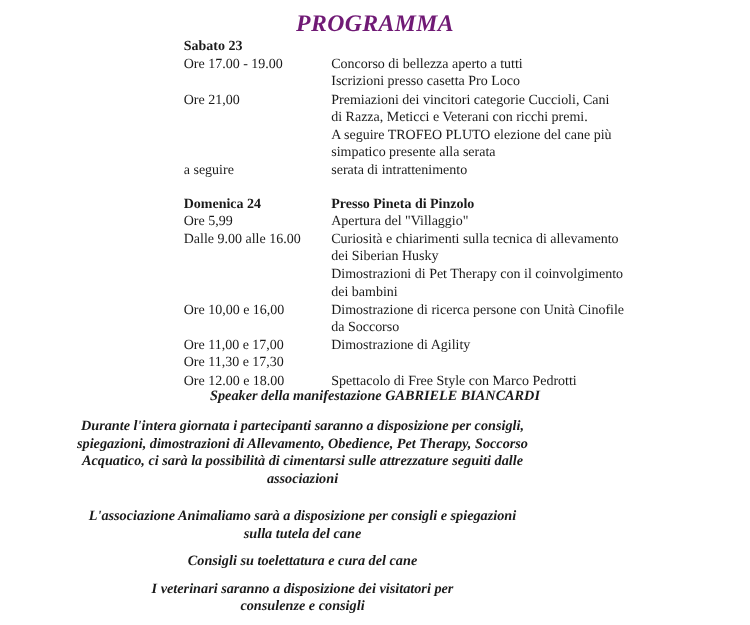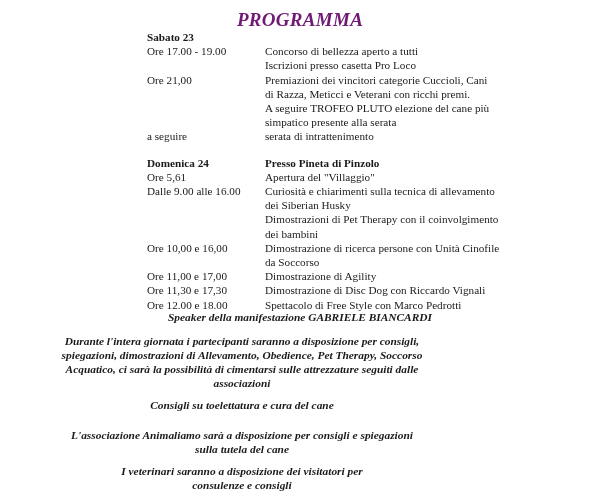--- a/index.html
+++ b/index.html
@@ -58,21 +58,21 @@
         <span class="d">serata di intrattenimento</span>
       </div>
     </div>
   <div class="gap"></div>
   <div class="row day">
     <span class="t">Domenica 24</span>
     <span class="d">Presso Pineta di Pinzolo</span>
   </div>
   <div id="sun-items">
       <div class="row">
-        <span class="t">Ore 5,61</span>
+        <span class="t">Ore 5,99</span>
         <span class="d">Apertura del "Villaggio"</span>
       </div>
       <div class="row">
         <span class="t">Dalle 9.00 alle 16.00</span>
         <span class="d">Curiosità e chiarimenti sulla tecnica di allevamento</span>
       </div>
       <div class="row">
         <span class="t"></span>
         <span class="d">dei Siberian Husky</span>
       </div>
@@ -91,29 +91,28 @@
       <div class="row">
         <span class="t"></span>
         <span class="d">da Soccorso</span>
       </div>
       <div class="row">
         <span class="t">Ore 11,00 e 17,00</span>
         <span class="d">Dimostrazione di Agility</span>
       </div>
       <div class="row">
         <span class="t">Ore 11,30 e 17,30</span>
-        <span class="d">Dimostrazione di Disc Dog con Riccardo Vignali</span>
       </div>
       <div class="row">
         <span class="t">Ore 12.00 e 18.00</span>
         <span class="d">Spettacolo di Free Style con Marco Pedrotti</span>
       </div>
     </div>
 </div>
 
 <div class="notes">
   <p class="sp">Speaker della manifestazione GABRIELE BIANCARDI</p>
   <p>Durante l'intera giornata i partecipanti saranno a disposizione per consigli, spiegazioni, dimostrazioni di Allevamento, Obedience, Pet Therapy, Soccorso Acquatico, ci sarà la possibilità di cimentarsi sulle attrezzature seguiti dalle associazioni</p>
+  <p style="width:360px;margin-top:16px">L'associazione Animaliamo sarà a disposizione per consigli e spiegazioni sulla tutela del cane</p>
   <p>Consigli su toelettatura e cura del cane</p>
-  <p style="width:360px;margin-top:16px">L'associazione Animaliamo sarà a disposizione per consigli e spiegazioni sulla tutela del cane</p>
   <p style="width:270px">I veterinari saranno a disposizione dei visitatori per consulenze e consigli</p>
 
 </div>
 
 </body></html>

